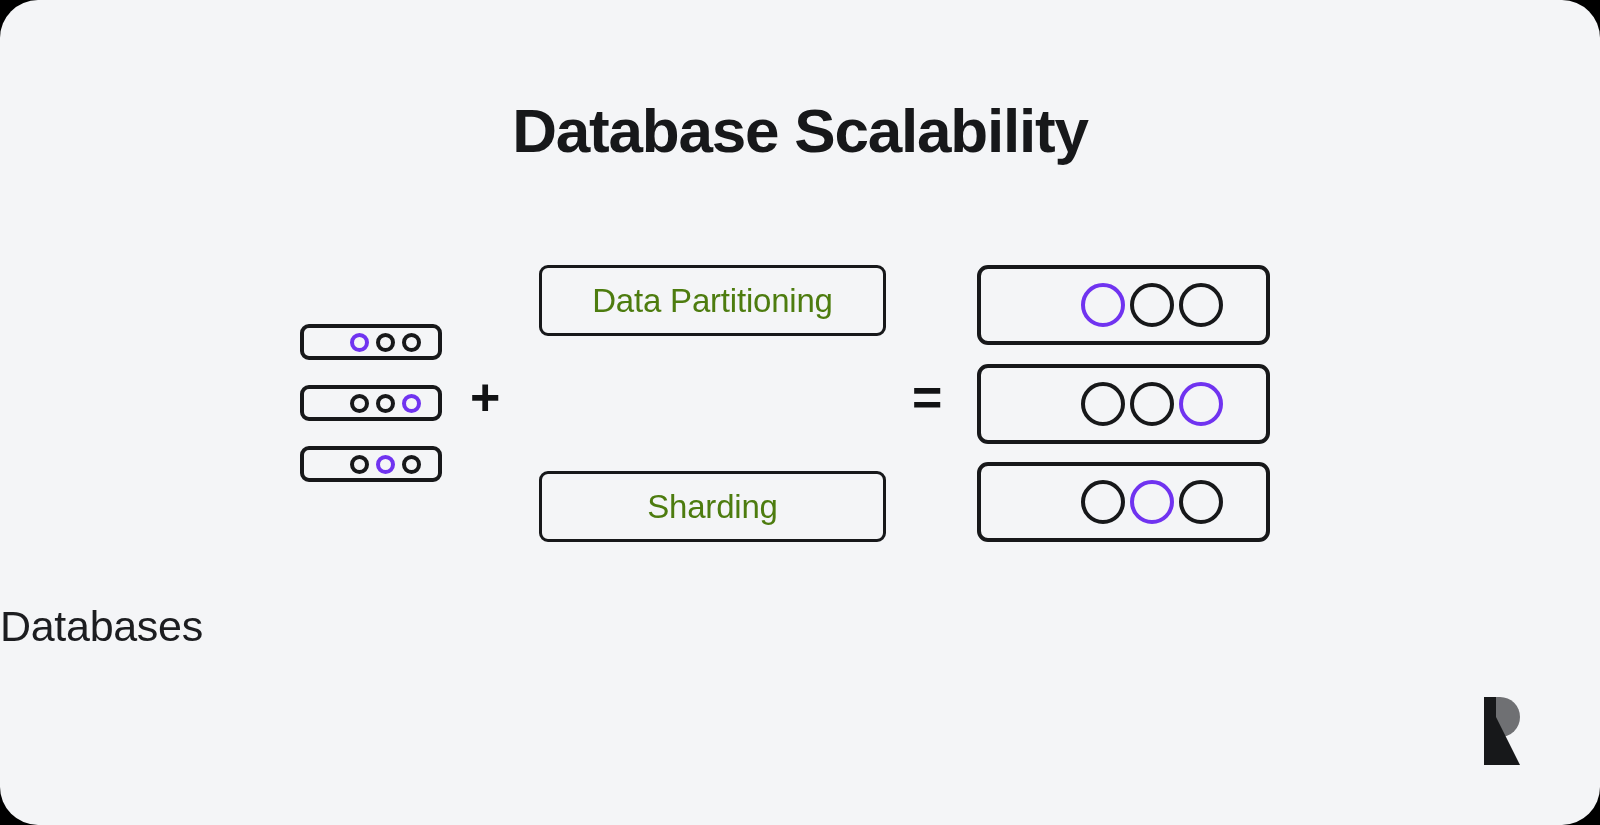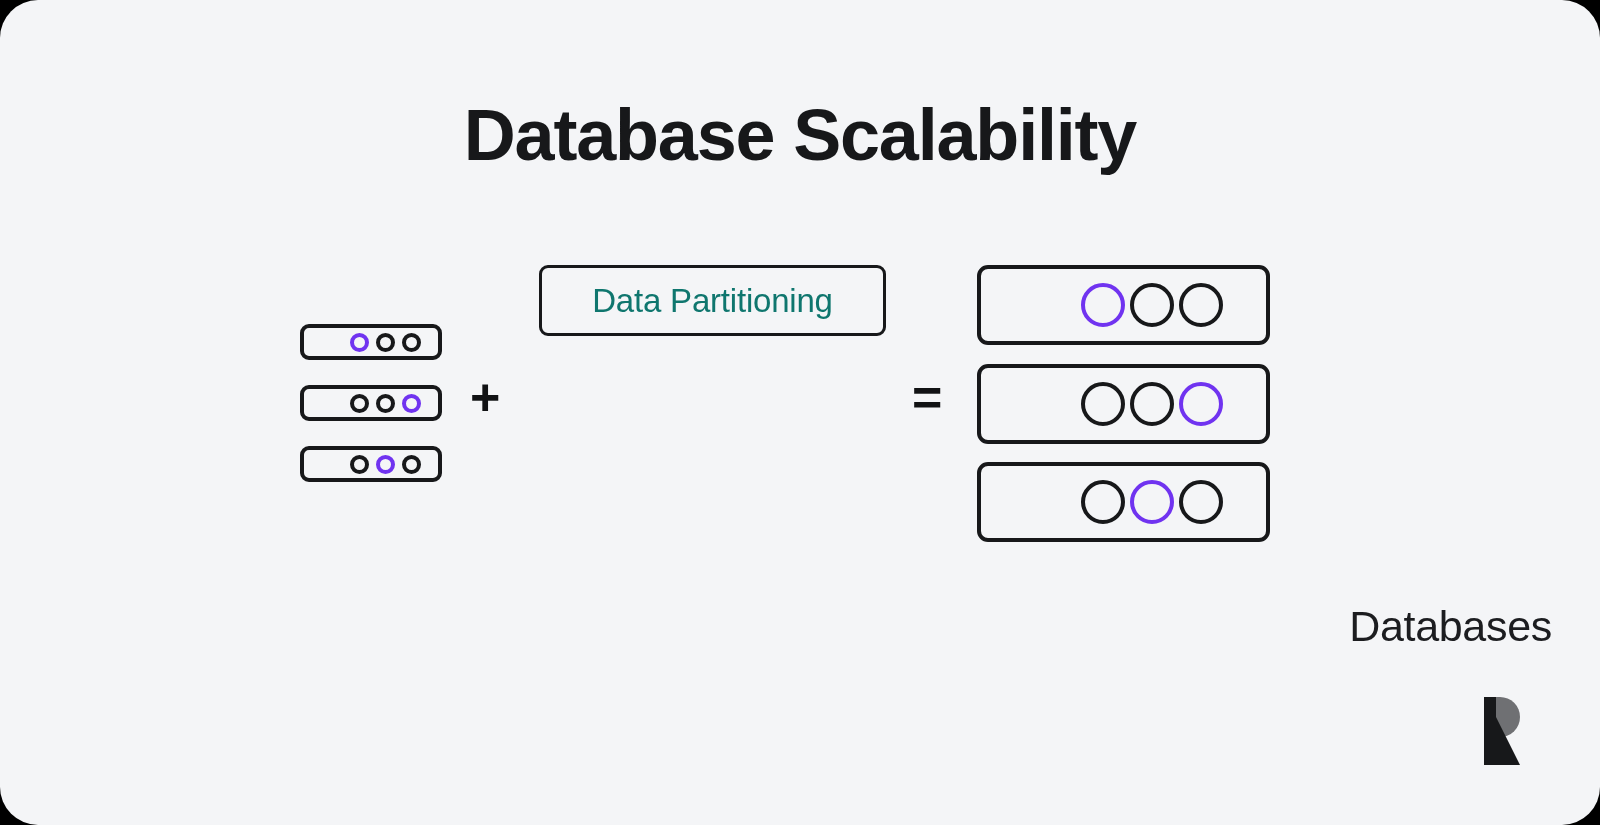--- a/index.html
+++ b/index.html
@@ -25,21 +25,21 @@
     overflow: hidden;
   }
 
   
   #title {
     position: absolute;
     top: 98px;
     left: 0;
     width: 1600px;
     text-align: center;
-    font-size: 72px;
+    font-size: 62px;
     font-weight: 700;
     letter-spacing: -1.2px;
     color: #17181a;
     line-height: 1.05;
     white-space: nowrap;
   }
 
   
   #equation {
     position: absolute;
@@ -108,21 +108,21 @@
     box-sizing: border-box;
     width: 347px;
     height: 71px;
     border: 3.5px solid #17181a;
     border-radius: 9px;
     background: #f4f5f7;
     display: flex;
     align-items: center;
     justify-content: center;
     font-size: 33px;
-    color: #0f766e;
+    color: #4d7c0f;
     letter-spacing: -0.2px;
     white-space: nowrap;
   }
 
   
   #result-stack {
     position: absolute;
     left: 977px;
     top: 7px;
     width: 293px;
@@ -152,21 +152,21 @@
     border: 4px solid #17181a;
   }
   .node.accent { border-color: #7033f0; }
 
   
   #caption {
     position: absolute;
     top: 602px;
     left: 0;
     width: 1552px;
-    text-align: right;
+    text-align: left;
     font-size: 43px;
     color: #1c1d20;
     letter-spacing: -0.3px;
     white-space: nowrap;
   }
 
   
   #logo {
     position: absolute;
     right: 80px;
@@ -199,20 +199,21 @@
         <span class="led"></span>
         <span class="led accent"></span>
         <span class="led"></span>
       </div>
     </div>
 
     <div id="op-plus" class="operator">+</div>
 
     <div id="strategies">
       <div class="strategy-box">Data Partitioning</div>
+      <div class="strategy-box">Sharding</div>
     </div>
 
     <div id="op-equals" class="operator">=</div>
 
     <div id="result-stack">
       <div class="result-row">
         <span class="node accent"></span>
         <span class="node"></span>
         <span class="node"></span>
       </div>

